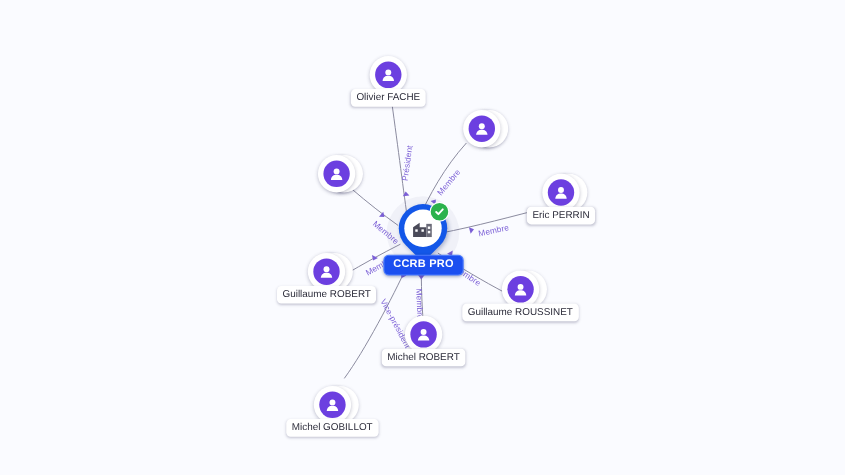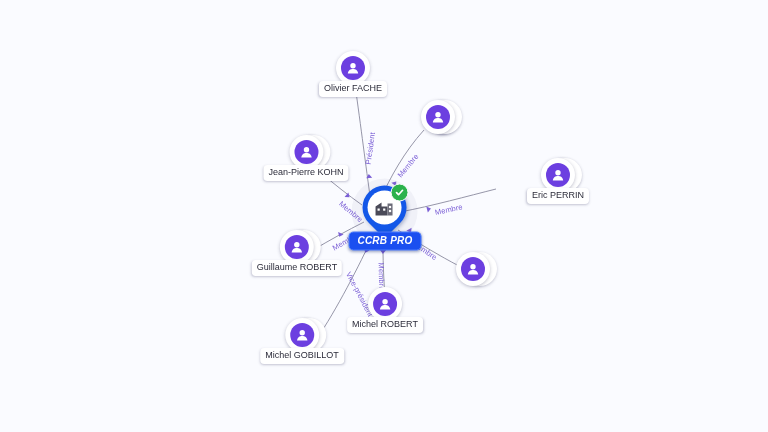--- a/index.html
+++ b/index.html
@@ -91,21 +91,20 @@
     z-index: 5;
   }
 
   
   #company-node {
     position: absolute;
     transform: translate(-50%, -50%);
     display: flex;
     flex-direction: column;
     align-items: center;
-    font-style: italic;
   }
   .company-halo {
     position: absolute;
     left: 50%;
     top: 26px;
     transform: translate(-50%, -50%);
     width: 66px;
     height: 66px;
     border-radius: 50%;
     background: rgba(120,120,150,0.07);
@@ -262,23 +261,22 @@
           <div class="stack-card s1"></div>
           <div class="avatar-front">
             <div class="avatar-disc">
               <svg width="14" height="14" viewBox="0 0 14 14">
                 <circle cx="7" cy="4.8" r="2.7" fill="#ffffff"></circle>
                 <path d="M1.8 12.6 C2.2 9.1 4.4 7.9 7 7.9 C9.6 7.9 11.8 9.1 12.2 12.6 Z" fill="#ffffff"></path>
               </svg>
             </div>
           </div>
         </div>
-        <div class="node-label">Jean-Pierre KOHN</div>
-      </div>
-      <div class="person-node" style="left: 510px; top: 181px; margin-left: 48px;">
+      </div>
+      <div class="person-node" style="left: 510px; top: 181px;">
         <div class="avatar-stack">
           <div class="stack-card s2"></div>
           <div class="stack-card s1"></div>
           <div class="avatar-front">
             <div class="avatar-disc">
               <svg width="14" height="14" viewBox="0 0 14 14">
                 <circle cx="7" cy="4.8" r="2.7" fill="#ffffff"></circle>
                 <path d="M1.8 12.6 C2.2 9.1 4.4 7.9 7 7.9 C9.6 7.9 11.8 9.1 12.2 12.6 Z" fill="#ffffff"></path>
               </svg>
             </div>
@@ -306,35 +304,36 @@
           <div class="stack-card s1"></div>
           <div class="avatar-front">
             <div class="avatar-disc">
               <svg width="14" height="14" viewBox="0 0 14 14">
                 <circle cx="7" cy="4.8" r="2.7" fill="#ffffff"></circle>
                 <path d="M1.8 12.6 C2.2 9.1 4.4 7.9 7 7.9 C9.6 7.9 11.8 9.1 12.2 12.6 Z" fill="#ffffff"></path>
               </svg>
             </div>
           </div>
         </div>
+        <div class="node-label">Guillaume ROUSSINET</div>
       </div>
       <div class="person-node" style="left: 385px; top: 310px;">
         <div class="avatar-stack">
           <div class="avatar-front">
             <div class="avatar-disc">
               <svg width="14" height="14" viewBox="0 0 14 14">
                 <circle cx="7" cy="4.8" r="2.7" fill="#ffffff"></circle>
                 <path d="M1.8 12.6 C2.2 9.1 4.4 7.9 7 7.9 C9.6 7.9 11.8 9.1 12.2 12.6 Z" fill="#ffffff"></path>
               </svg>
             </div>
           </div>
         </div>
         <div class="node-label">Michel ROBERT</div>
       </div>
-      <div class="person-node" style="left: 302px; top: 341px;">
+      <div class="person-node" style="left: 302px; top: 374px;">
         <div class="avatar-stack">
           <div class="stack-card s2"></div>
           <div class="stack-card s1"></div>
           <div class="avatar-front">
             <div class="avatar-disc">
               <svg width="14" height="14" viewBox="0 0 14 14">
                 <circle cx="7" cy="4.8" r="2.7" fill="#ffffff"></circle>
                 <path d="M1.8 12.6 C2.2 9.1 4.4 7.9 7 7.9 C9.6 7.9 11.8 9.1 12.2 12.6 Z" fill="#ffffff"></path>
               </svg>
             </div>

